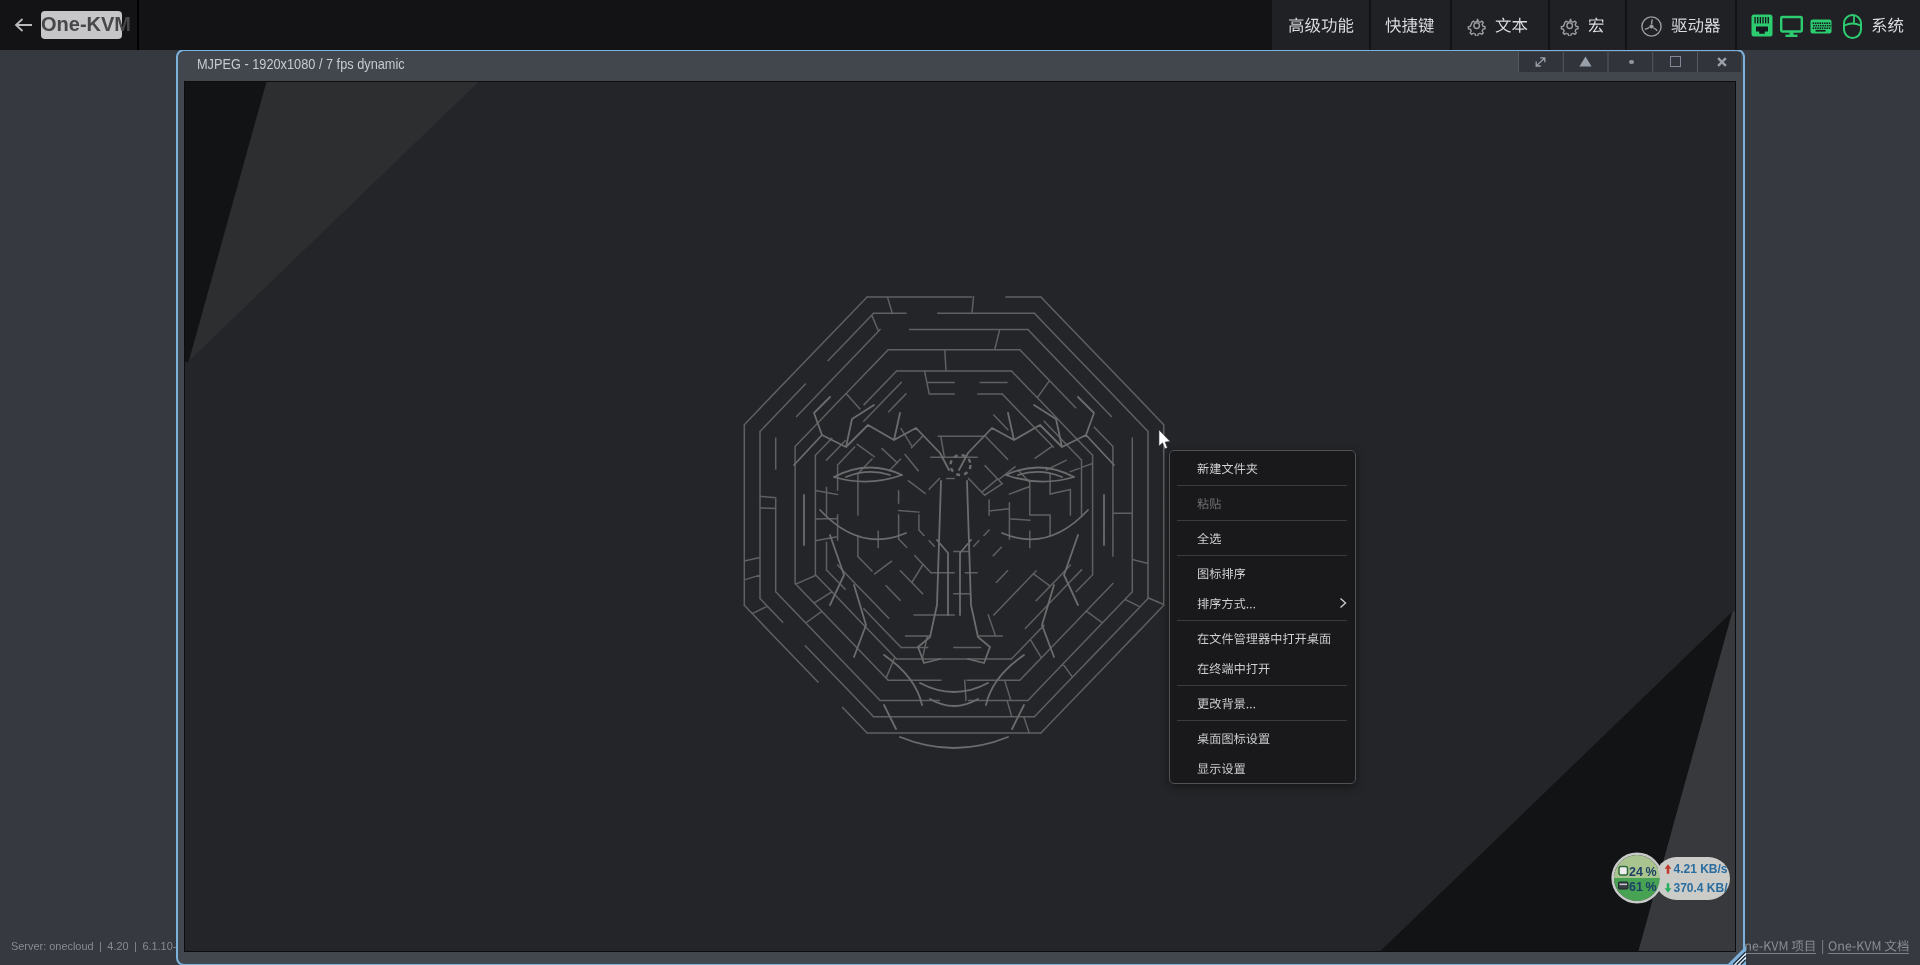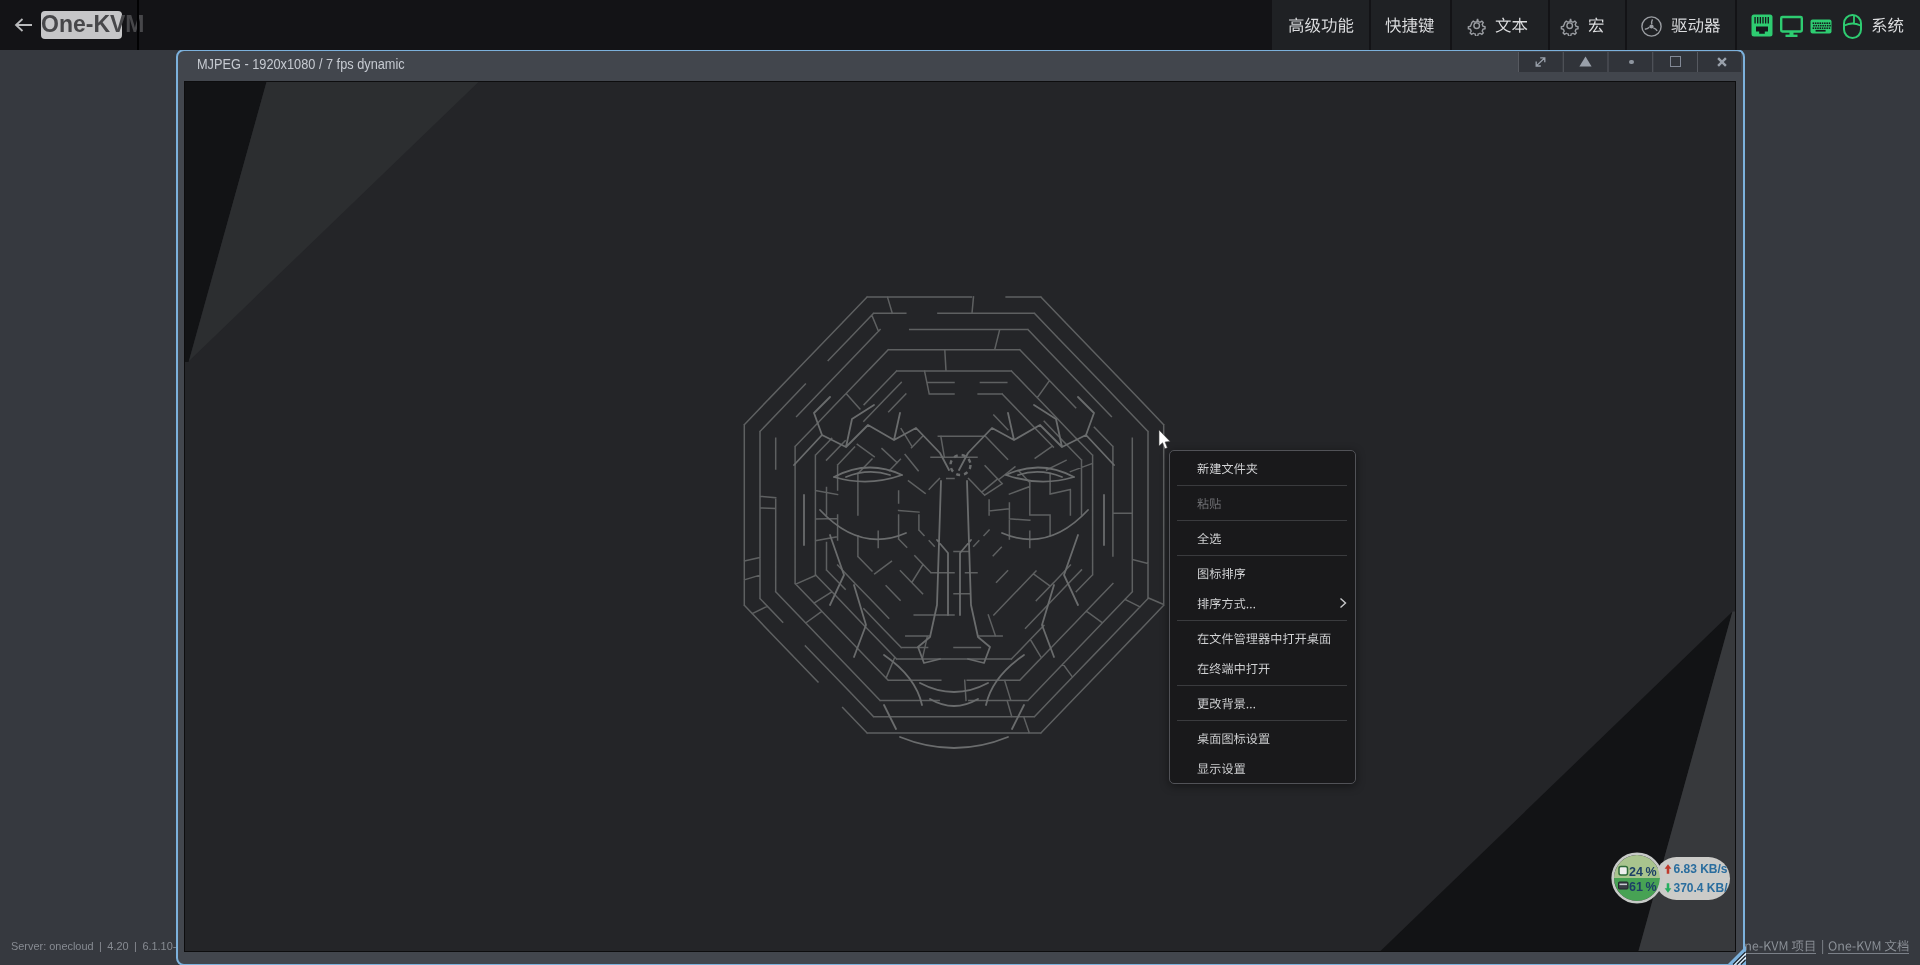--- a/index.html
+++ b/index.html
@@ -1,17 +1,17 @@
 <!DOCTYPE html>
 <html><head><meta charset="utf-8"><style>
 * { margin:0; padding:0; box-sizing:border-box; }
 html,body { width:1920px; height:965px; overflow:hidden; background:#36393f; font-family:"Liberation Sans",sans-serif; }
 #topbar { position:absolute; left:0; top:0; width:1920px; height:50px; background:#131316; z-index:3; }
 #logo { position:absolute; left:41px; top:11px; width:81px; height:28px; background:#c6c6c8; border-radius:4px;
-  color:#47474a; font-weight:bold; font-size:23px; text-align:center; line-height:27px; white-space:nowrap; }
+  color:#47474a; font-weight:bold; font-size:20px; text-align:center; line-height:27px; white-space:nowrap; }
 .tbbox { position:absolute; top:0; height:50px; background:#1f2124; }
 #win { position:absolute; left:175.5px; top:49px; width:1569px; height:917px; background:#42464d;
   border:2.5px solid #7cb1dc; border-radius:8px; z-index:1; }
 #title { position:absolute; left:19px; top:3.5px; font-size:15px; color:#c6cad1; transform:scaleX(0.85); transform-origin:0 0; white-space:nowrap; }
 #ctrlstrip { position:absolute; left:1518.3px; top:51.5px; width:223px; height:20px; background:#31343a;
   background-image: linear-gradient(90deg, #565960 1.2px, transparent 1.2px);
   background-size: 44.75px 100%; }
 #video { position:absolute; left:184.5px; top:81.5px; width:1550px; height:869px; background:#242528;
   outline:1.5px solid #0d0d0e; overflow:hidden; z-index:2; }
 #server { position:absolute; left:11px; top:940px; font-size:11.5px; color:#878b92; z-index:1; transform:scaleX(0.95); transform-origin:0 0; white-space:nowrap; }
@@ -171,21 +171,21 @@
     </svg>
   <svg style="position:absolute;left:973.5px;top:348px" width="14" height="20" viewBox="0 0 14 20">
       <path d="M1 0v16l3.6-3.2 2.2 6 2.6-1-2.3-5.8 5-0.6z" fill="#fff" stroke="#444" stroke-width="0.6"></path>
     </svg>
   <div id="gauge">
 <div id="pill">
         <div class="prow">
           <svg class="uarr" width="8" height="12" viewBox="0 0 10 14">
             <path d="M5 1 9.2 6.6H6.6V13H3.4V6.6H0.8z" fill="#c0392b"></path>
           </svg>
-          <span class="pv">6.83 KB/s</span>
+          <span class="pv">4.21 KB/s</span>
         </div>
 <div class="prow">
           <svg class="uarr" width="8" height="12" viewBox="0 0 10 14">
             <path d="M5 13 0.8 7.4H3.4V1h3.2v6.4h2.6z" fill="#27ae60"></path>
           </svg>
           <span class="pv">370.4 KB/s</span>
         </div>
       </div>
 <svg id="gaugesvg" width="56" height="56" viewBox="0 0 56 56">
  <path d="M5 28a23 23 0 0 1 46 0z" fill="#a9c48e"></path>

